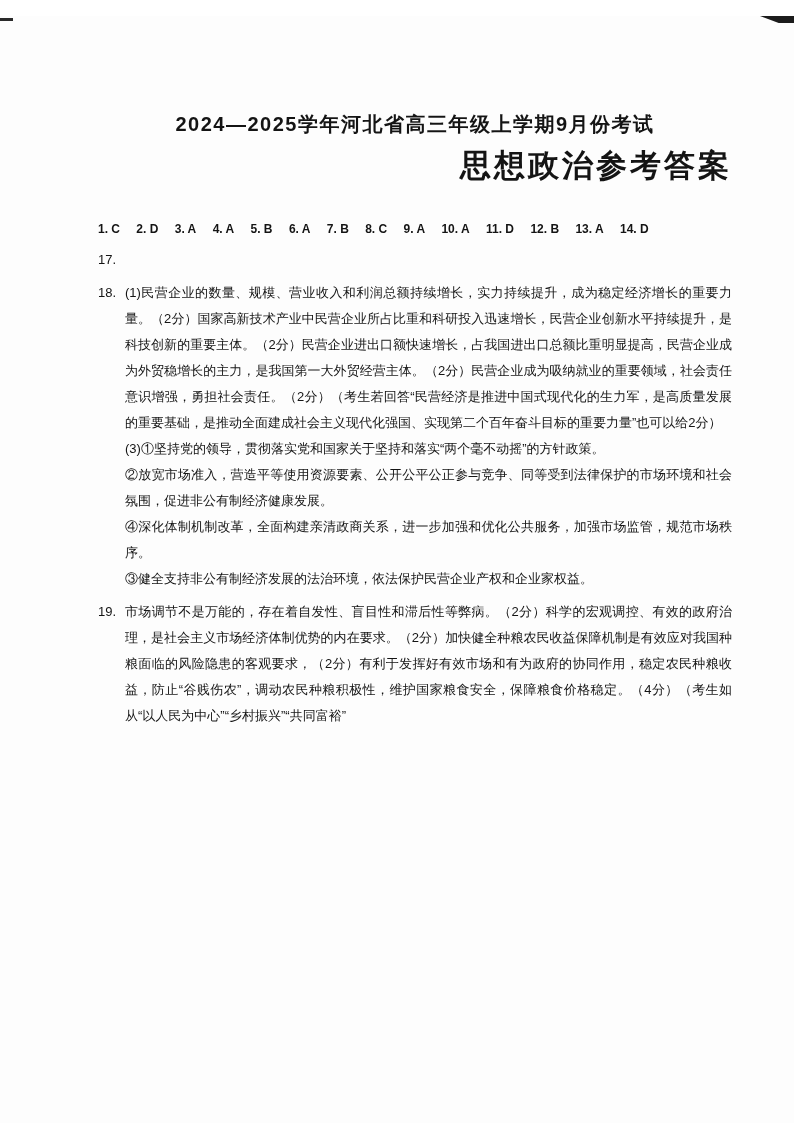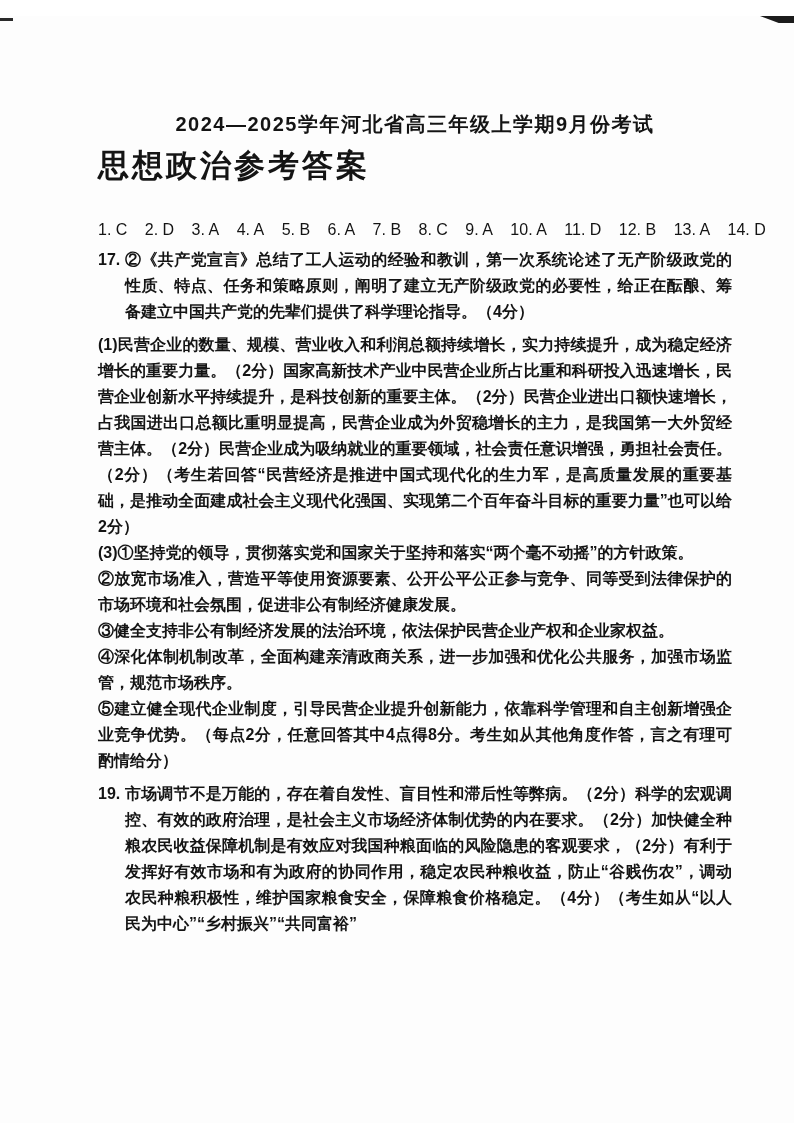--- a/index.html
+++ b/index.html
@@ -36,40 +36,40 @@
     font-size: 20px;
     font-weight: bold;
     text-align: center;
     letter-spacing: 1.5px;
     line-height: 1.25;
   }
 
   .title2 {
     font-size: 31px;
     font-weight: bold;
-    text-align: left;
+    text-align: right;
     letter-spacing: 3px;
     margin-top: 10px;
     line-height: 1.2;
   }
 
   .mcq {
     margin-top: 32px;
-    font-size: 16px;
-    font-weight: normal;
+    font-size: 12px;
+    font-weight: bold;
     line-height: 27px;
   }
   .mcq-row { white-space: nowrap; }
   .mcq-item { margin-right: 13px; }
   .mcq-item:last-child { margin-right: 0; }
 
   .questions {
     margin-top: 4px;
-    font-size: 16px;
-    font-weight: bold;
+    font-size: 13px;
+    font-weight: normal;
     line-height: 26px;
     text-align: justify;
   }
 
   .question { display: flex; }
   .question + .question { margin-top: 7px; }
 
   .qnum { flex: 0 0 27px; }
   .qbody { flex: 1; min-width: 0; }
   .qpara { margin: 0; }
@@ -106,32 +106,31 @@
         <span class="mcq-item">13. A</span>
         <span class="mcq-item">14. D</span>
       </div>
     </section>
 
     <section class="questions">
 
       <div class="question">
         <span class="qnum">17.</span>
         <div class="qbody">
-          <p class="qpara">②《共产党宣言》总结了工人运动的经验和教训，第一次系统论述了无产阶级政党的性质、特点、任务和策略原则，阐明了建立无产阶级政党的必要性，给正在酝酿、筹备建立中国共产党的先辈们提供了科学理论指导。（4分）</p>
         </div>
       </div>
 
       <div class="question">
+        <span class="qnum">18.</span>
         <div class="qbody">
           <p class="qpara">(1)民营企业的数量、规模、营业收入和利润总额持续增长，实力持续提升，成为稳定经济增长的重要力量。（2分）国家高新技术产业中民营企业所占比重和科研投入迅速增长，民营企业创新水平持续提升，是科技创新的重要主体。（2分）民营企业进出口额快速增长，占我国进出口总额比重明显提高，民营企业成为外贸稳增长的主力，是我国第一大外贸经营主体。（2分）民营企业成为吸纳就业的重要领域，社会责任意识增强，勇担社会责任。（2分）（考生若回答“民营经济是推进中国式现代化的生力军，是高质量发展的重要基础，是推动全面建成社会主义现代化强国、实现第二个百年奋斗目标的重要力量”也可以给2分）</p>
           <p class="qpara">(3)①坚持党的领导，贯彻落实党和国家关于坚持和落实“两个毫不动摇”的方针政策。</p>
           <p class="qpara">②放宽市场准入，营造平等使用资源要素、公开公平公正参与竞争、同等受到法律保护的市场环境和社会氛围，促进非公有制经济健康发展。</p>
+          <p class="qpara">④深化体制机制改革，全面构建亲清政商关系，进一步加强和优化公共服务，加强市场监管，规范市场秩序。</p>
           <p class="qpara">③健全支持非公有制经济发展的法治环境，依法保护民营企业产权和企业家权益。</p>
-          <p class="qpara">④深化体制机制改革，全面构建亲清政商关系，进一步加强和优化公共服务，加强市场监管，规范市场秩序。</p>
-          <p class="qpara">⑤建立健全现代企业制度，引导民营企业提升创新能力，依靠科学管理和自主创新增强企业竞争优势。（每点2分，任意回答其中4点得8分。考生如从其他角度作答，言之有理可酌情给分）</p>
         </div>
       </div>
 
       <div class="question">
         <span class="qnum">19.</span>
         <div class="qbody">
           <p class="qpara">市场调节不是万能的，存在着自发性、盲目性和滞后性等弊病。（2分）科学的宏观调控、有效的政府治理，是社会主义市场经济体制优势的内在要求。（2分）加快健全种粮农民收益保障机制是有效应对我国种粮面临的风险隐患的客观要求，（2分）有利于发挥好有效市场和有为政府的协同作用，稳定农民种粮收益，防止“谷贱伤农”，调动农民种粮积极性，维护国家粮食安全，保障粮食价格稳定。（4分）（考生如从“以人民为中心”“乡村振兴”“共同富裕”</p>
         </div>
       </div>
 

